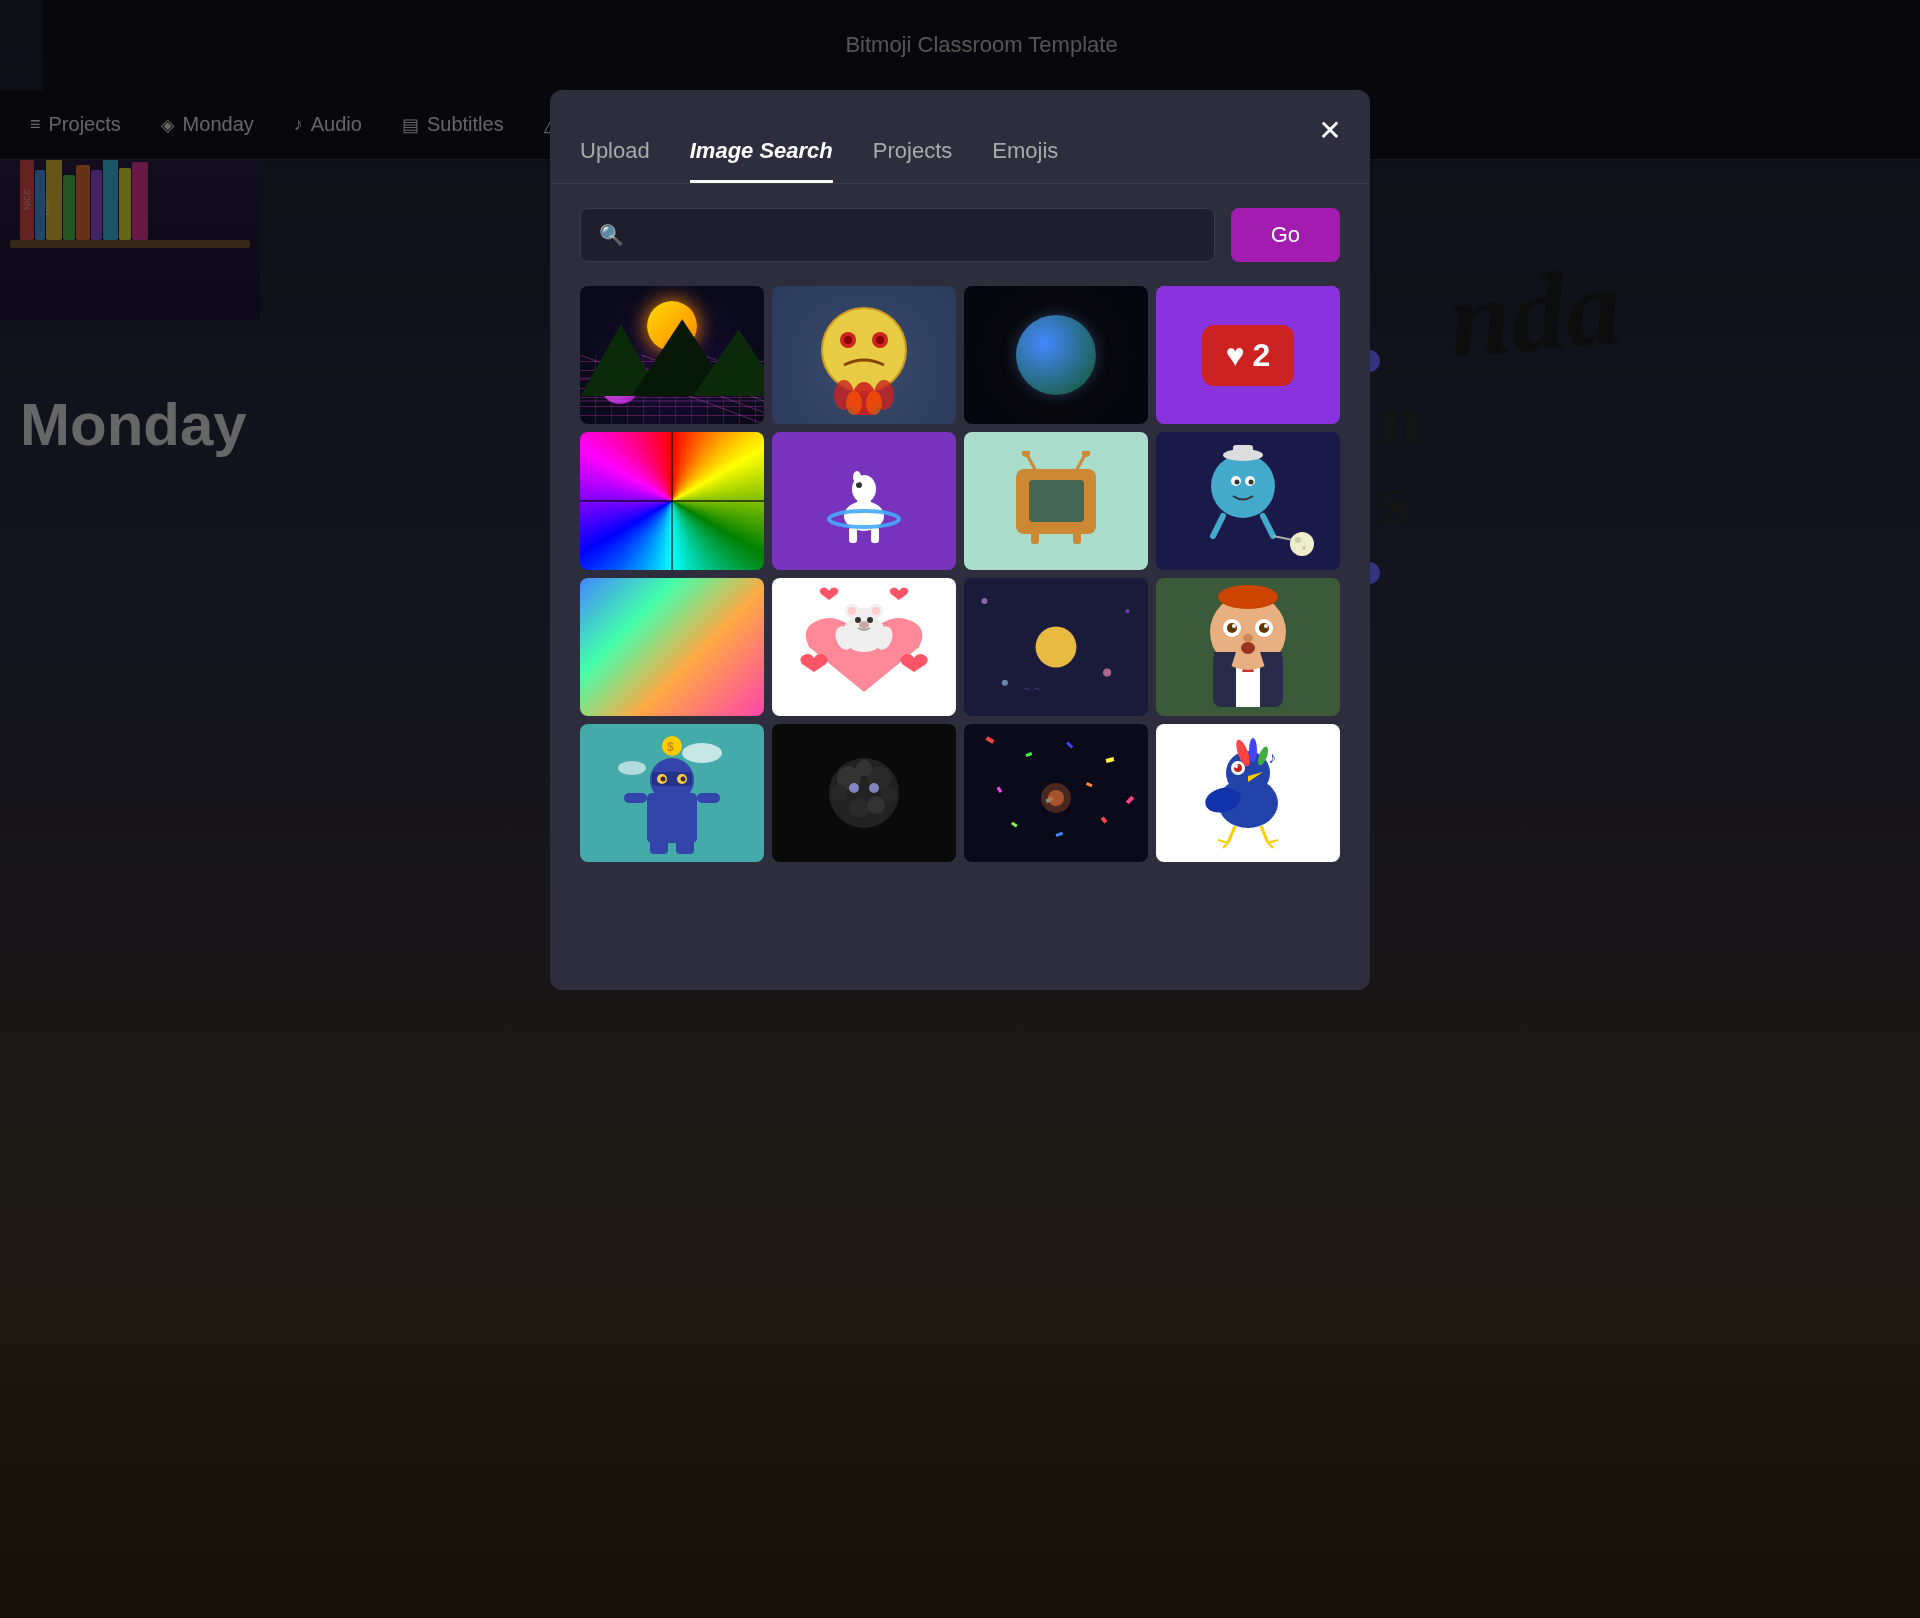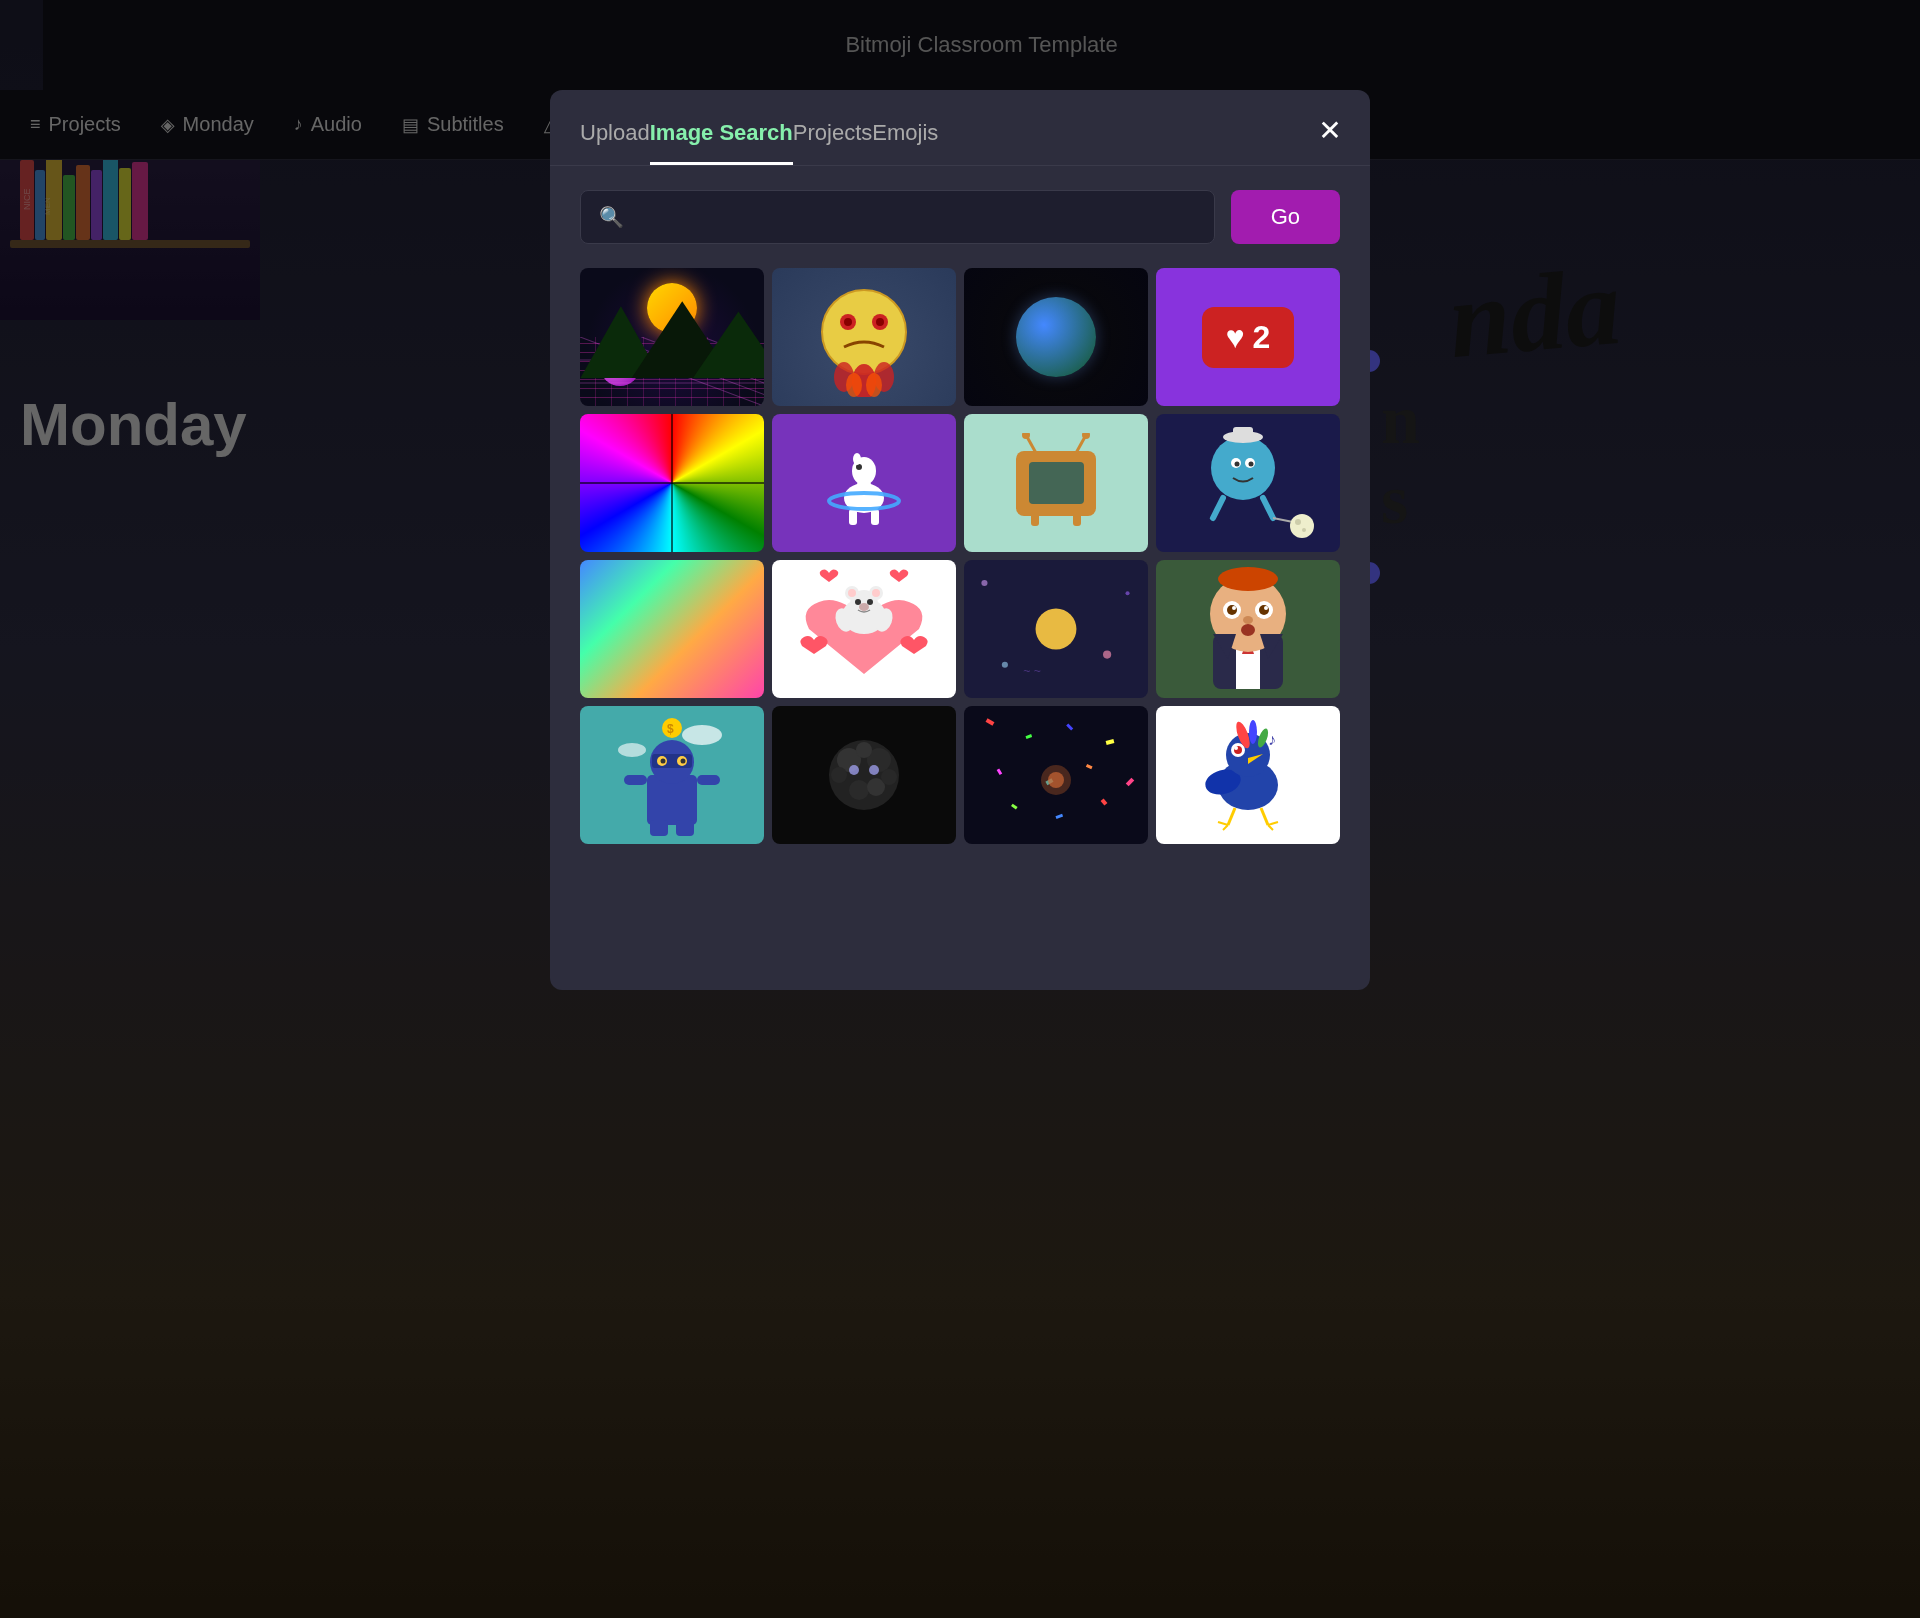--- a/index.html
+++ b/index.html
@@ -133,38 +133,40 @@
       width: 820px;
       min-height: 900px;
       position: relative;
       overflow: hidden;
     }
 
     
     .modal-tabs {
       display: flex;
       align-items: center;
-      padding: 30px 30px 0 30px;
+      padding: 48px 30px 0 30px;
+      gap: 40px;
       border-bottom: 1px solid #3a3a4a;
       padding-bottom: 0;
     }
 
     .modal-tab {
       color: #aaaaaa;
       font-size: 22px;
       font-weight: 400;
       padding-bottom: 16px;
       cursor: pointer;
       border-bottom: 3px solid transparent;
     }
 
     .modal-tab.active {
-      color: #86efac;
+      color: #ffffff;
       font-weight: 600;
       border-bottom: 3px solid #ffffff;
+      font-style: italic;
     }
 
     
     .close-btn {
       position: absolute;
       top: 20px;
       right: 20px;
       width: 40px;
       height: 40px;
       display: flex;

